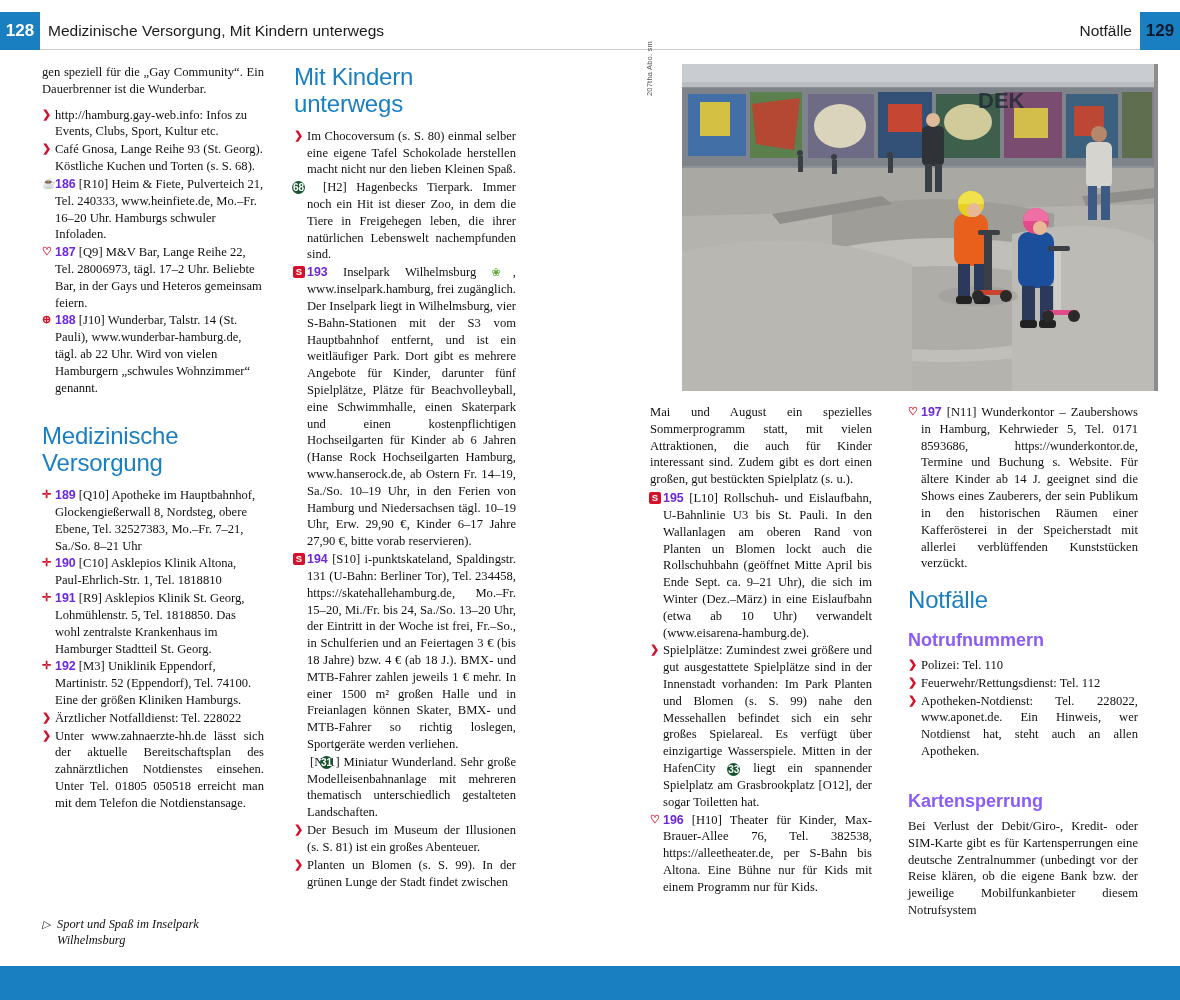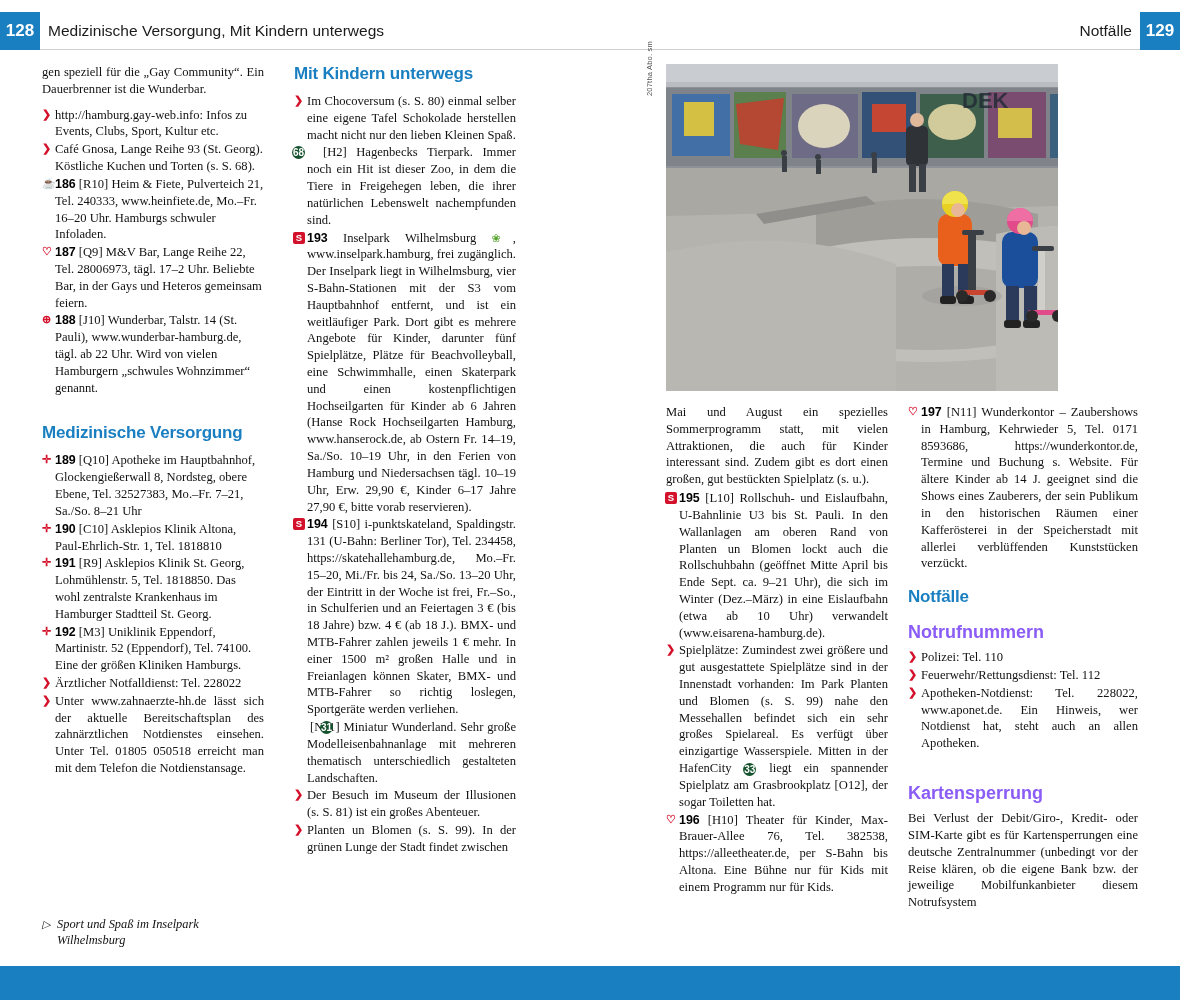--- a/index.html
+++ b/index.html
@@ -25,21 +25,21 @@
     letter-spacing:0px;
   }
   .hdr-left-title {
     position:absolute; left:48px; top:0; height:38px;
     display:flex; align-items:center;
     font-family:"Liberation Sans", sans-serif;
     font-size:15.5px; color:#1b1b1b;
   }
   .hdr-right-num {
     position:absolute; right:0; top:0; width:40px; height:38px;
-    background:#1a7fc1; color:#ffffff;
+    background:#1a7fc1; color:#0f172a;
     font-family:"Liberation Sans", sans-serif;
     font-size:17px; font-weight:bold;
     display:flex; align-items:center; justify-content:center;
   }
   .hdr-right-title {
     position:absolute; right:48px; top:0; height:38px;
     display:flex; align-items:center;
     font-family:"Liberation Sans", sans-serif;
     font-size:15.5px; color:#1b1b1b;
   }
@@ -49,40 +49,40 @@
   }
   
   .col {
     position:absolute; top:64px;
     font-size:12.6px; line-height:1.335;
     color:#111;
     text-align:left;
   }
   .col1 { left:42px;  width:222px; }
   .col2 { left:294px; width:222px; }
-  .col3 { left:666px; width:222px; }
+  .col3 { left:650px; width:222px; }
   .col4 { left:908px; width:230px; }
   .para { margin-bottom:2px; }
 
   
   .li {
     position:relative; padding-left:13px; margin-bottom:1px;
   }
   .li .chev {
     position:absolute; left:0; top:1px;
     color:#d4112a; font-family:"Liberation Sans", sans-serif;
     font-size:11px; font-weight:bold; line-height:1.25;
   }
 
   b, .bold { font-weight:normal; }
 
   
   h2.sec {
     font-family:"Liberation Sans", sans-serif;
-    color:#1a7fc1; font-size:17px; font-weight:bold;
+    color:#1a7fc1; font-size:24px; font-weight:normal;
     margin:0 0 10px 0; line-height:1.12;
     letter-spacing:-0.2px;
   }
   h3.sub {
     font-family:"Liberation Sans", sans-serif;
     color:#8b5cf6; font-size:18px; font-weight:bold;
     margin:14px 0 5px 0;
   }
   .spacer-lg { height:26px; }
   .spacer-md { height:14px; }
@@ -95,37 +95,37 @@
     font-size:10px; font-weight:bold;
     color:#ffffff;
     width:13px; height:13px; line-height:13px;
     text-align:center;
     border-radius:50%;
     position:relative; top:1px;
     margin-right:1px;
   }
   .poi.pink  { background:#14532d; }
   .num-red {
-    color:#000000; font-family:"Liberation Sans", sans-serif;
+    color:#6d28d9; font-family:"Liberation Sans", sans-serif;
     font-size:12.4px; font-weight:bold;
   }
   .sbox {
     display:inline-block;
     background:#d4112a; color:#fff;
     font-family:"Liberation Sans", sans-serif;
     font-size:9.5px; font-weight:bold;
     width:12px; height:12px; line-height:12px; text-align:center;
     border-radius:2px;
     position:relative; top:0px; margin-right:1px;
   }
   .leaf { color:#5aa832; font-size:11px; }
 
   
   .photo-wrap {
-    position:absolute; left:666px; top:64px; width:392px; height:327px;
+    position:absolute; left:682px; top:64px; width:476px; height:327px;
     overflow:hidden; background:#8c8c8c;
   }
   .credit {
     position:absolute; left:645px; top:96px;
     transform:rotate(-90deg); transform-origin:left top;
     font-family:"Liberation Sans", sans-serif;
     font-size:7.5px; color:#555; letter-spacing:0.2px;
     white-space:nowrap;
   }
   

